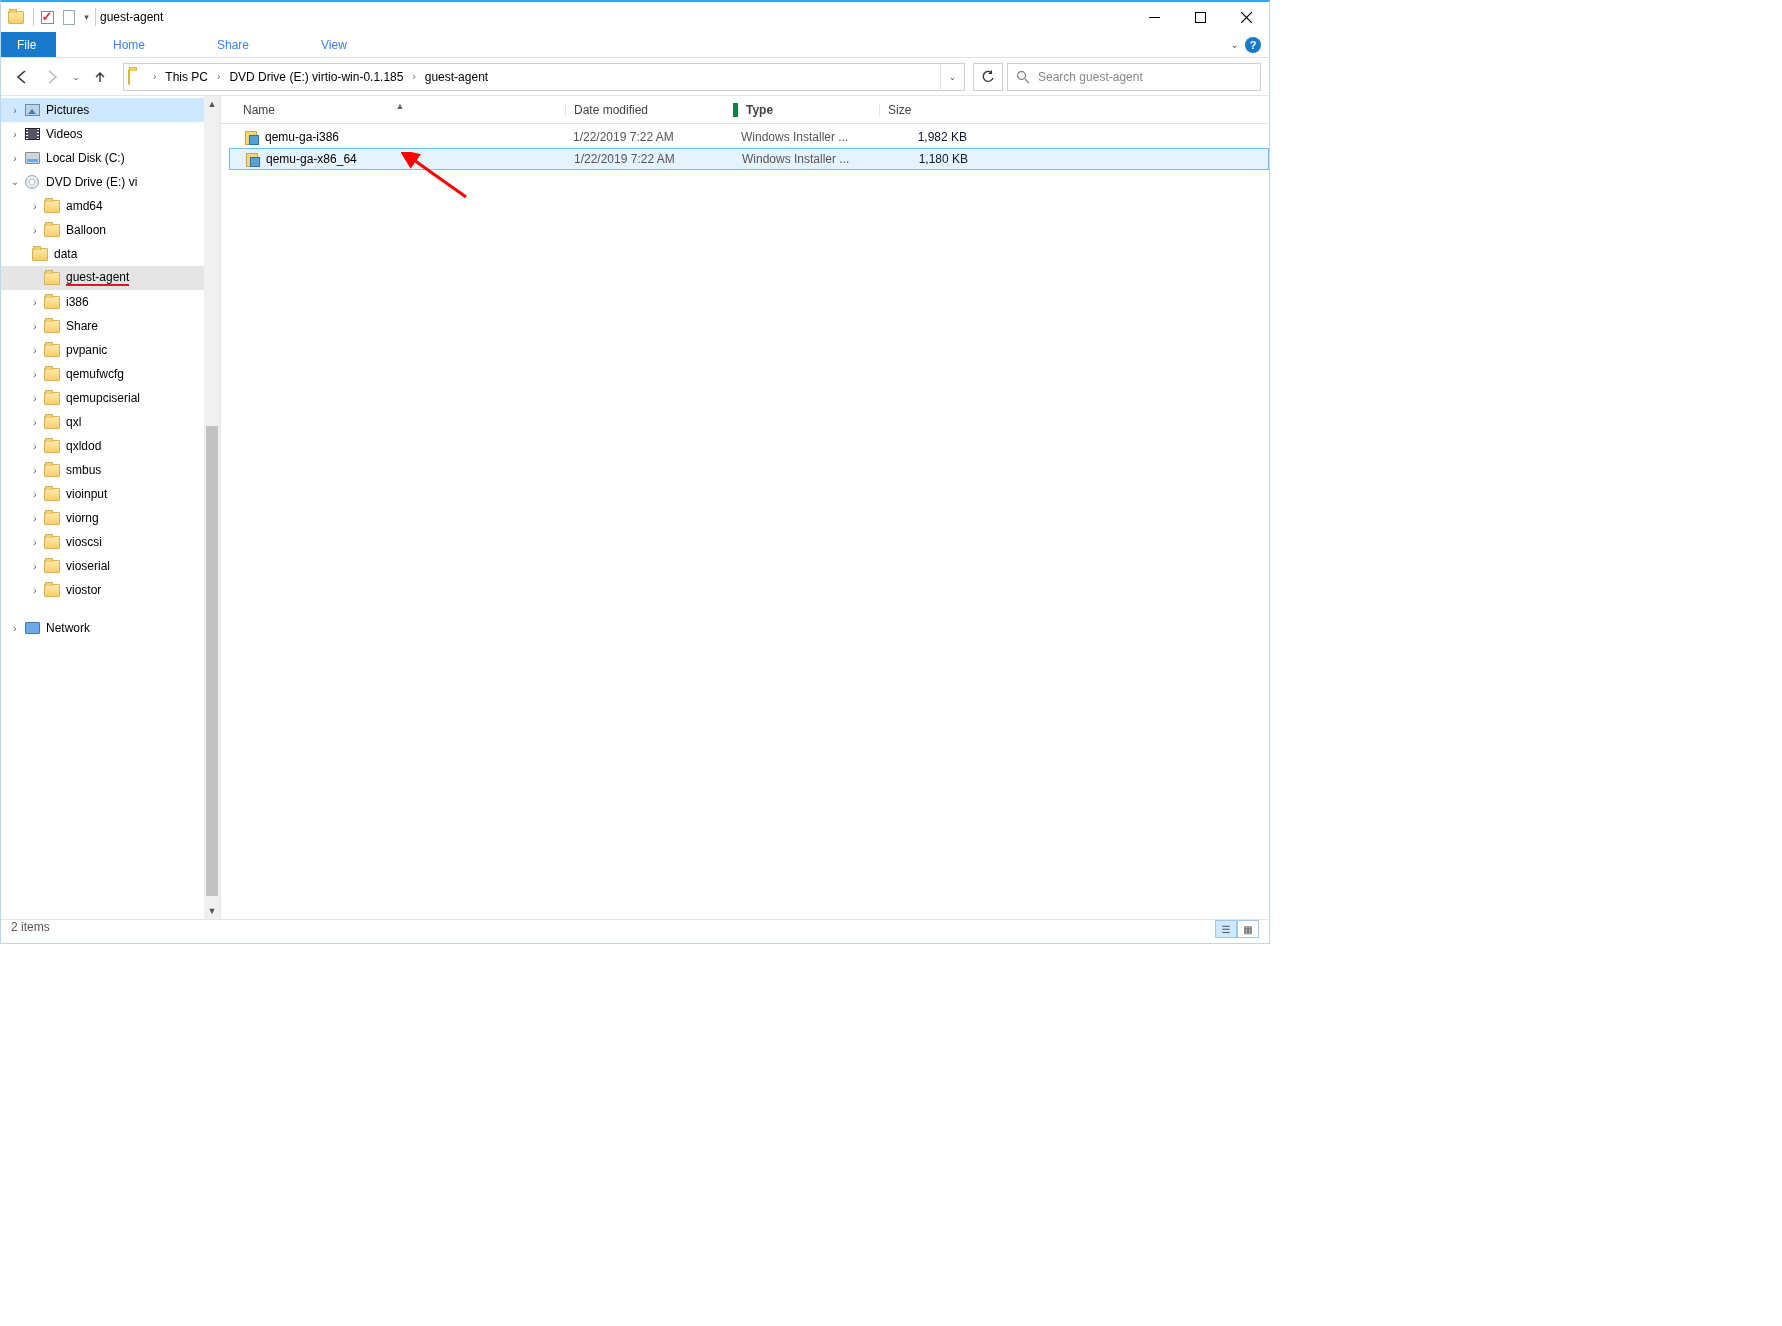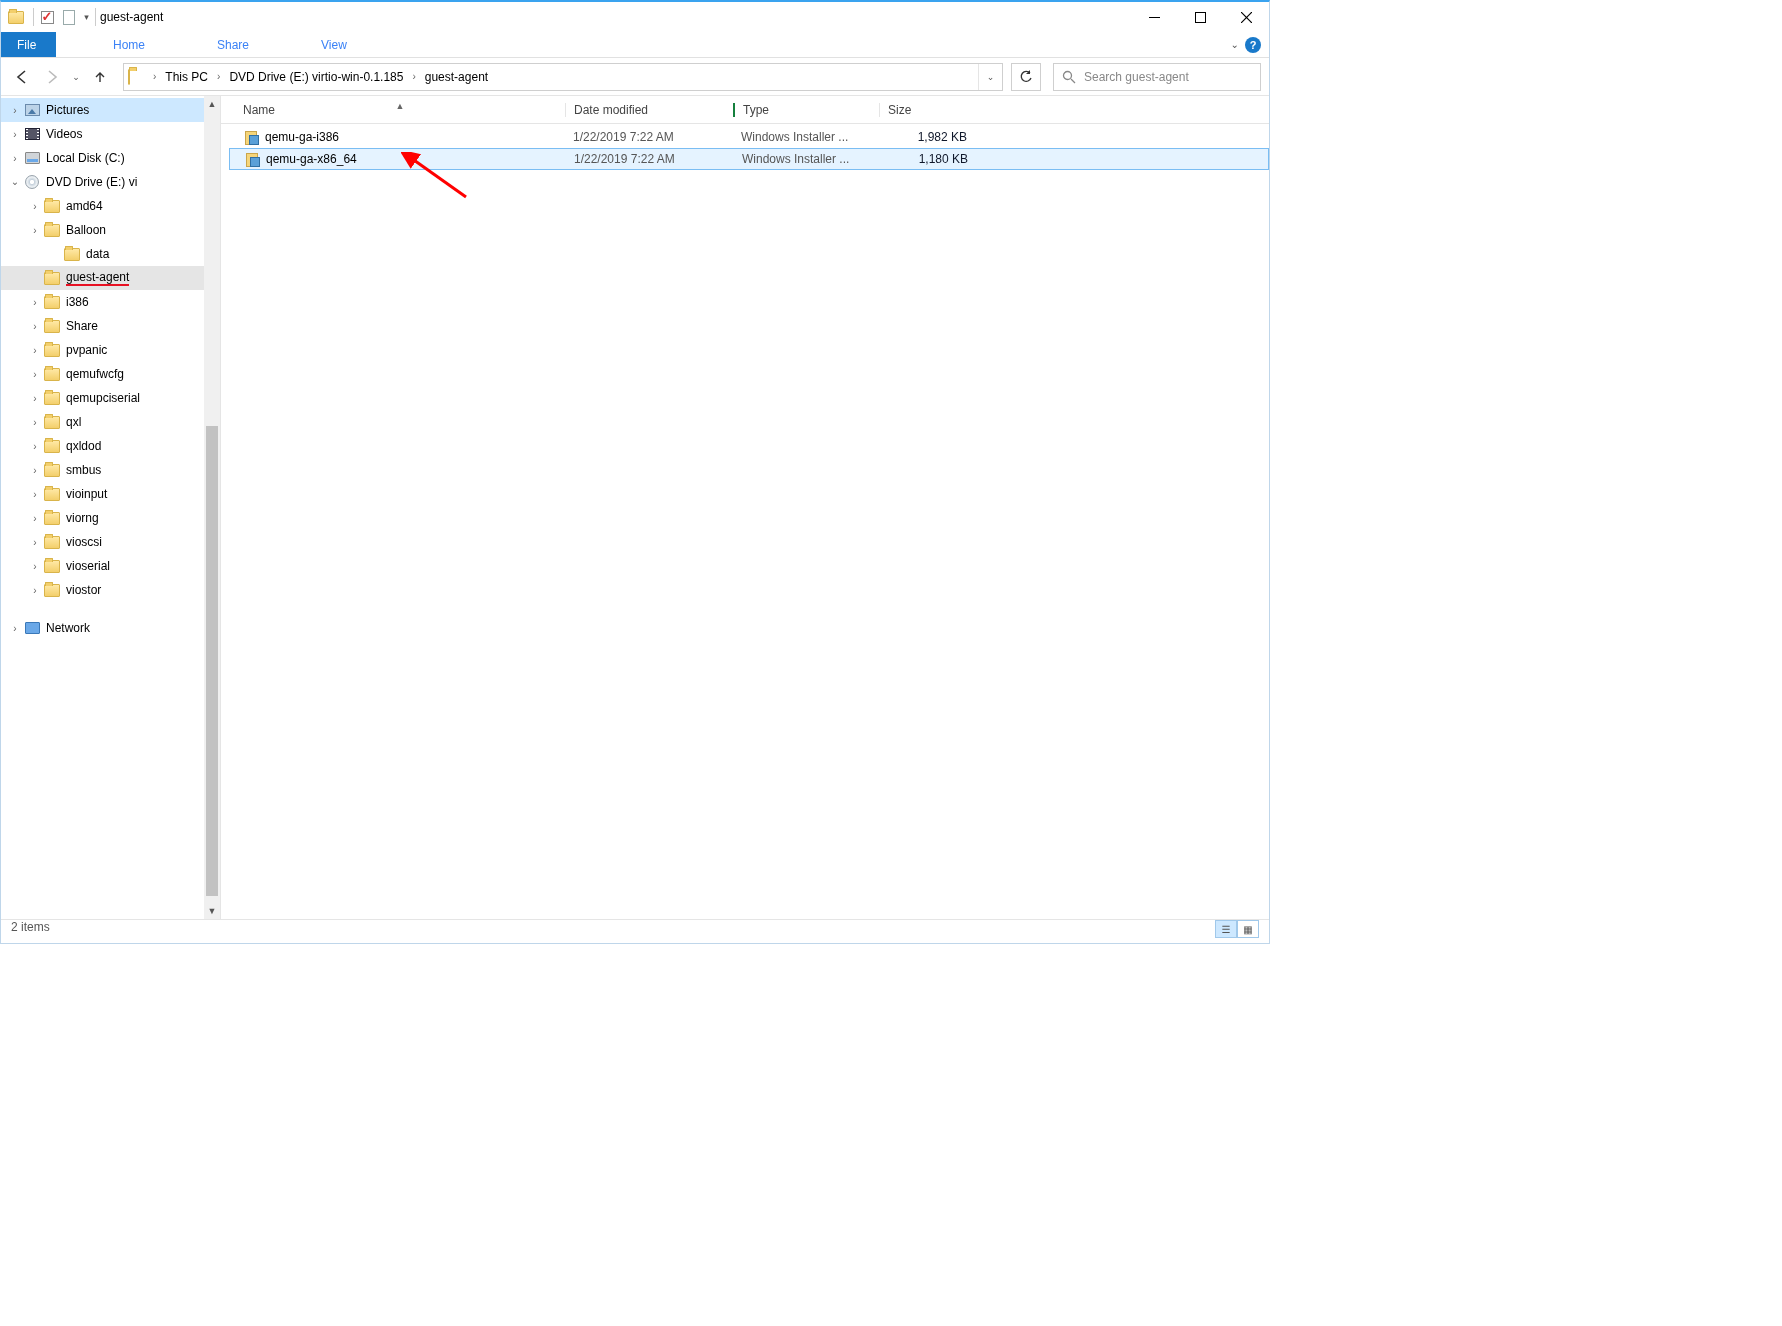--- a/index.html
+++ b/index.html
@@ -20,42 +20,42 @@
   
   .navbar{height:38px;display:flex;align-items:center;padding:0 8px;border-bottom:1px solid #e5e5e5;gap:4px;}
   .navbtn{width:26px;height:28px;display:flex;align-items:center;justify-content:center;color:#555;}
   .navbtn.disabled{color:#bbb;}
   .addrwrap{flex:1;display:flex;align-items:stretch;border:1px solid #cfcfcf;height:28px;margin-left:6px;}
   .addr{flex:1;display:flex;align-items:center;padding:0 4px;gap:2px;}
   .crumb{display:flex;align-items:center;padding:0 4px;white-space:nowrap;}
   .crumbarr{color:#666;padding:0 3px;font-size:10px;}
   .addrdrop{width:24px;border-left:1px solid #e5e5e5;display:flex;align-items:center;justify-content:center;}
   .refresh{width:30px;height:28px;border:1px solid #cfcfcf;margin-left:4px;display:flex;align-items:center;justify-content:center;}
-  .searchbox{width:208px;height:28px;border:1px solid #cfcfcf;margin-left:8px;display:flex;align-items:center;padding:0 8px;color:#888;gap:8px;}
+  .searchbox{width:254px;height:28px;border:1px solid #cfcfcf;display:flex;align-items:center;padding:0 8px;color:#888;gap:8px;}
   
   .body{display:flex;height:calc(100% - 30px - 26px - 38px - 24px);}
   .tree{width:220px;border-right:1px solid #e5e5e5;background:#fff;position:relative;overflow:hidden;}
   .treein{height:100%;overflow:hidden;padding-top:2px;}
   .treerow{height:24px;display:flex;align-items:center;padding-left:10px;gap:3px;white-space:nowrap;}
   .treerow.sel{background:#cde8ff;}
   .treerow.cur{background:#e5e5e5;}
   .treerow .exp{width:12px;color:#666;font-size:10px;display:inline-flex;justify-content:center;}
   .treerow .ticon2{width:16px;height:16px;display:inline-flex;align-items:center;justify-content:center;margin-right:3px;}
   .treerow.underline span.label{border-bottom:2px solid #e81123;}
   .treescroll{position:absolute;right:0;top:0;width:16px;height:100%;background:#f0f0f0;}
   .treescroll .thumb{position:absolute;left:2px;right:2px;top:330px;height:470px;background:#c2c2c2;}
   .treescroll .up,.treescroll .dn{position:absolute;left:0;right:0;height:16px;display:flex;align-items:center;justify-content:center;color:#555;font-size:9px;}
   .treescroll .up{top:0;} .treescroll .dn{bottom:0;}
   
   .list{flex:1;display:flex;flex-direction:column;}
   .cols{height:28px;display:flex;align-items:center;border-bottom:1px solid #e5e5e5;padding-left:14px;position:relative;}
   .col{padding:0 8px;color:#444;}
   .col.name{width:330px;position:relative;} 
   .col.date{width:168px;border-left:1px solid #e5e5e5;}
-  .col.type{width:146px;border-left:2px solid #15803d;}
+  .col.type{width:146px;border-left:5px solid #15803d;font-weight:bold;}
   .col.size{width:96px;border-left:1px solid #e5e5e5;} 
   .col .sort{position:absolute;top:-2px;left:50%;transform:translateX(-50%);font-size:9px;color:#666;}
   .rows{padding-top:2px;padding-left:8px;}
   .row{height:22px;display:flex;align-items:center;padding-left:6px;}
   .row.sel{border:1px solid #7abdf3;background:#e5f3ff;}
   .cell{padding:0 8px;white-space:nowrap;overflow:hidden;text-overflow:ellipsis;}
   .cell.name{width:330px;display:flex;align-items:center;gap:6px;}
   .cell.date{width:168px;color:#555;}
   .cell.type{width:146px;color:#555;}
   .cell.size{width:96px;text-align:right;color:#0f172a;}
@@ -215,21 +215,21 @@
           </span>
           <span class="label">amd64</span>
         </div>
         <div class="treerow" style="padding-left: 28px;">
           <span class="exp">›</span>
           <span class="ticon2">
             <span class="foldericon"></span>
           </span>
           <span class="label">Balloon</span>
         </div>
-        <div class="treerow" style="padding-left: 28px; margin-left: 20px;">
+        <div class="treerow" style="padding-left: 16px;">
           <span class="exp"></span>
           <span class="ticon2">
             <span class="foldericon"></span>
           </span>
           <span class="label">data</span>
         </div>
         <div class="treerow cur underline" style="padding-left: 28px;">
           <span class="exp"></span>
           <span class="ticon2">
             <span class="foldericon"></span>

